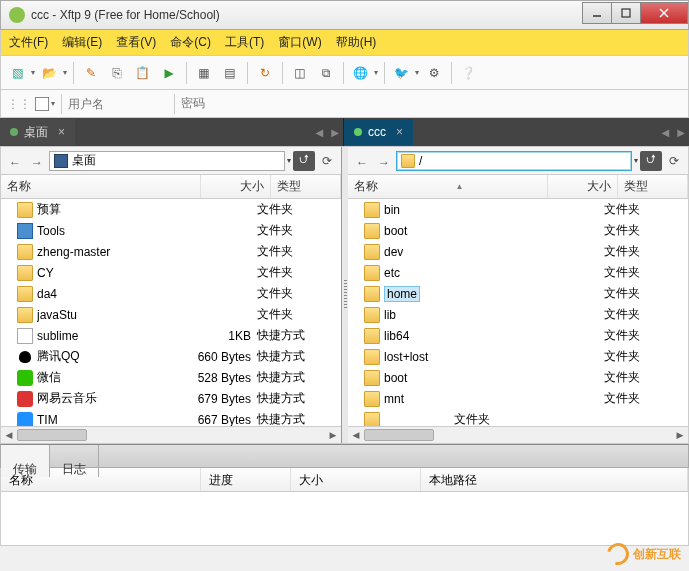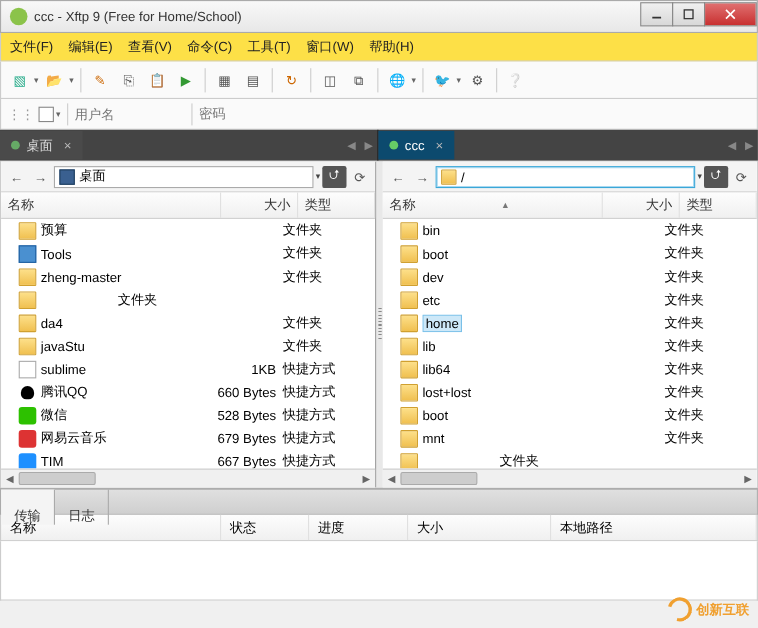--- a/index.html
+++ b/index.html
@@ -239,20 +239,21 @@
           <div class="ftype">文件夹</div>
         </div>
         <div class="row">
           <div class="ficon folder-icon"></div>
           <div class="fname"><span class="fname-inner">zheng-master</span></div>
           <div class="fsize"></div>
           <div class="ftype">文件夹</div>
         </div>
         <div class="row">
           <div class="ficon folder-icon"></div>
+          <div class="fname"><span class="fname-inner">CY</span></div>
           <div class="fsize"></div>
           <div class="ftype">文件夹</div>
         </div>
         <div class="row">
           <div class="ficon folder-icon"></div>
           <div class="fname"><span class="fname-inner">da4</span></div>
           <div class="fsize"></div>
           <div class="ftype">文件夹</div>
         </div>
         <div class="row">
@@ -401,21 +402,20 @@
     </div>
   </div>
 </div>
 
 <div class="bottomtabs">
   <div class="btab active">传输</div>
   <div class="btab">日志</div>
 </div>
 <div class="transhdr">
   <div class="tcol n">名称</div>
-  <div class="tcol s">状态</div>
   <div class="tcol p">进度</div>
   <div class="tcol sz">大小</div>
   <div class="tcol lp">本地路径</div>
 </div>
 <div class="transbody"></div>
 
 <div class="watermark">
   <div class="logo"></div>
   <span>创新互联</span>
 </div>

